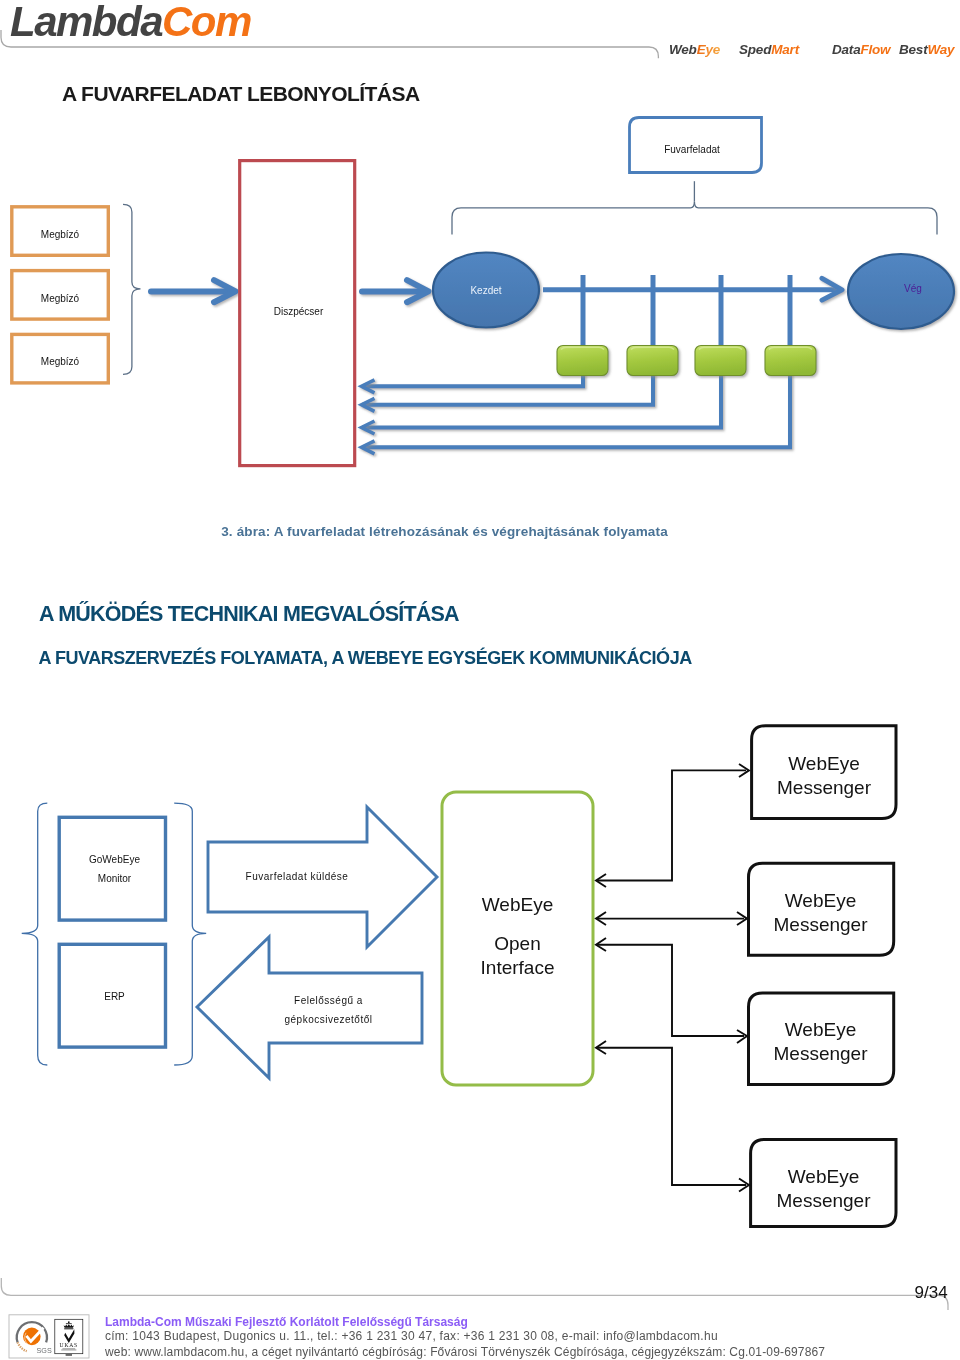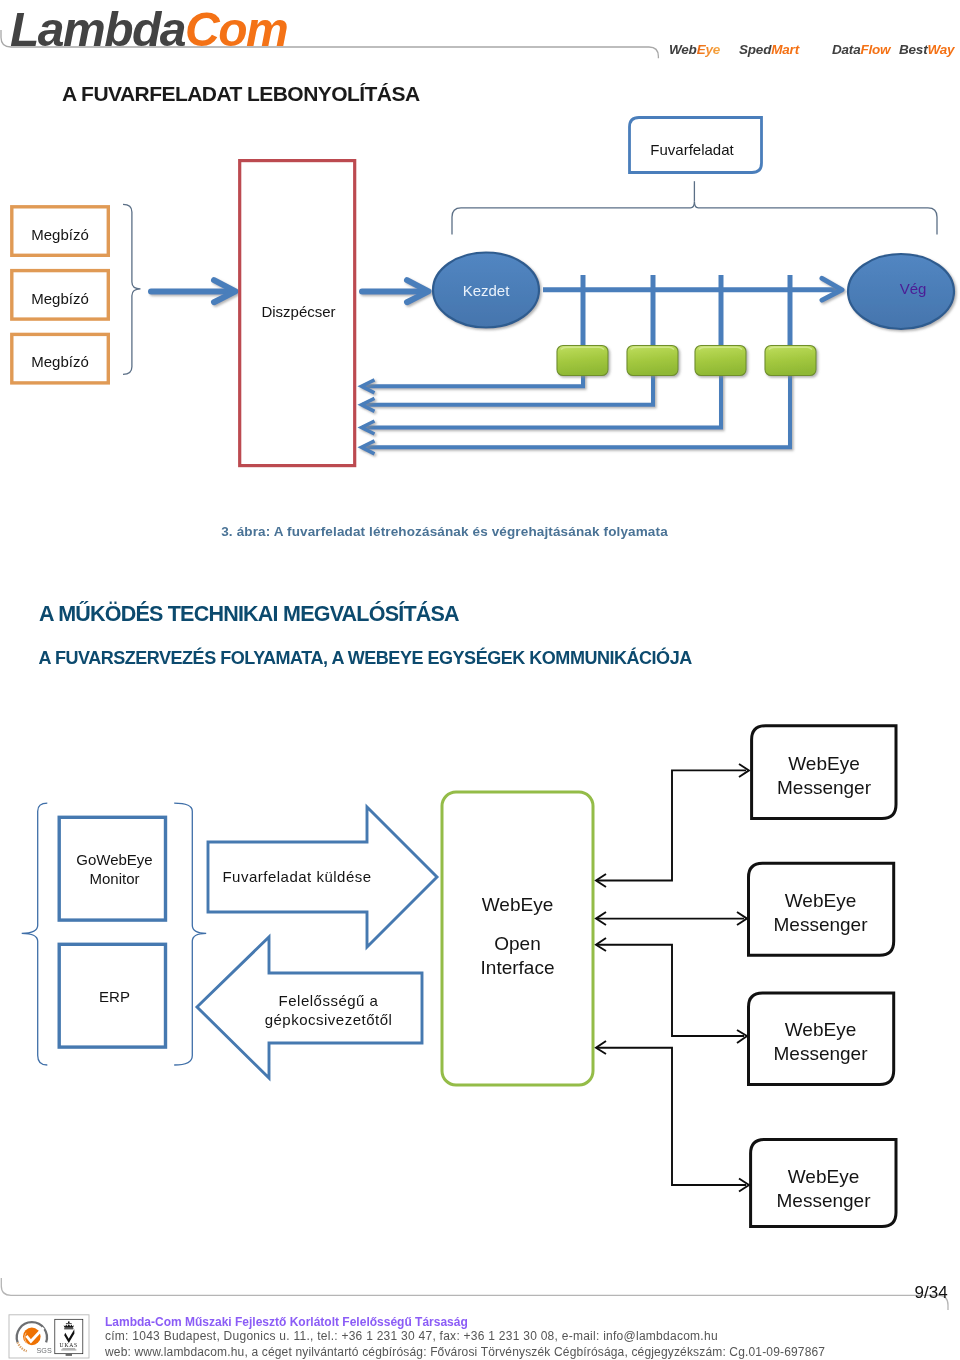--- a/index.html
+++ b/index.html
@@ -3,37 +3,37 @@
 <meta charset="utf-8">
 <style>
   html,body{margin:0;padding:0;}
   body{width:960px;height:1360px;background:#ffffff;
        font-family:"Liberation Sans",sans-serif;position:relative;overflow:hidden;}
   .page{position:absolute;left:0;top:0;width:960px;height:1360px;}
   .abs{position:absolute;}
 
   
   #logo{left:10px;top:0px;font-style:italic;font-weight:bold;
-        font-size:48px;letter-spacing:-1.5px;line-height:44px;margin-top:8px;}
+        font-size:42px;letter-spacing:-1.5px;line-height:44px;}
   #logo .l1{color:#434343;}
   #logo .l2{color:#F47216;}
   .prod{position:absolute;font-style:italic;font-weight:bold;font-size:13.5px;
         letter-spacing:-0.2px;white-space:nowrap;}
   .prod .p1{color:#3f3f3f;}
   .prod .p2{color:#F47216;}
   #prod-webeye .p2{background:linear-gradient(100deg,#E8610B 0%,#F3892B 45%,#F5A93F 100%);
       -webkit-background-clip:text;background-clip:text;color:transparent;}
 
   
   #ptitle{left:35px;top:82px;font-size:21px;font-weight:bold;color:#1a1a1a;
           letter-spacing:-0.55px;white-space:nowrap;margin-left:27px;}
 
   
   .dtxt{position:absolute;text-align:center;color:#141414;
-        font-size:15px;line-height:19px;}
+        font-size:10px;line-height:19px;}
   .dtxt.big{font-size:19px;line-height:24px;}
 
   .capt{position:absolute;text-align:center;font-weight:bold;color:#4a7396;
         font-size:13.5px;line-height:17px;width:889px;left:0;letter-spacing:0.14px;}
 
   .h2{position:absolute;left:38px;font-weight:bold;color:#0c4a6e;white-space:nowrap;}
 
   
   #pagenum{left:914.5px;top:1283px;font-size:17px;color:#111;white-space:nowrap;}
   .foot{position:absolute;left:105px;font-size:12px;color:#555555;white-space:nowrap;}

